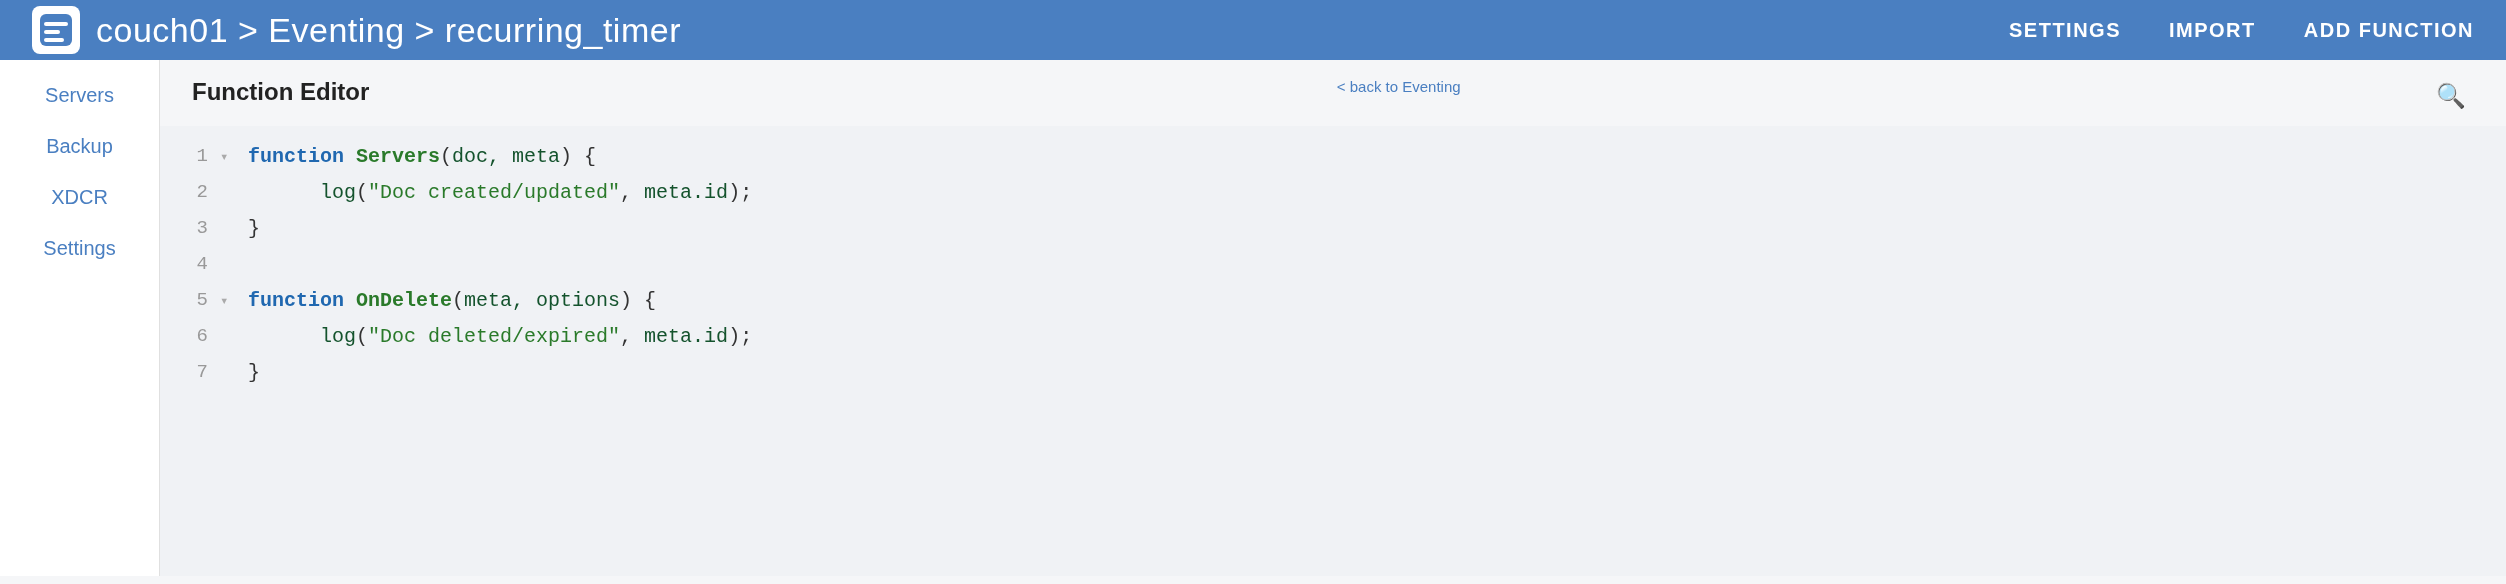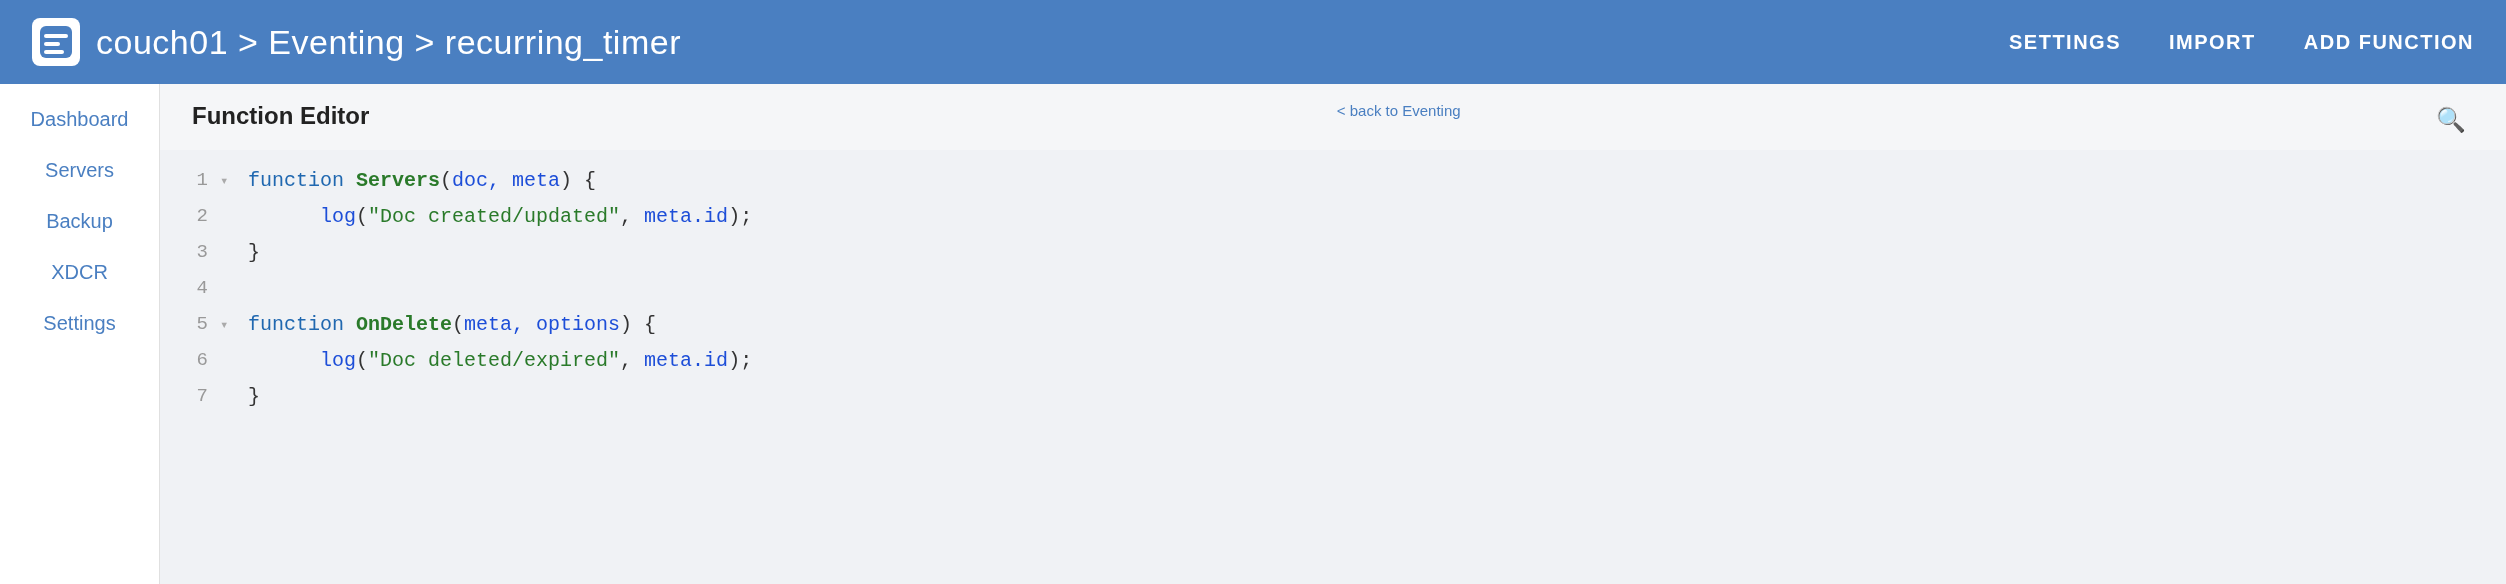--- a/index.html
+++ b/index.html
@@ -1,21 +1,21 @@
 <!DOCTYPE html>
 <html><head>
   <meta charset="utf-8">
   <style>
     * { margin: 0; padding: 0; box-sizing: border-box; }
     body { font-family: 'Segoe UI', Arial, sans-serif; background: #f5f6f8; width: 2506px; height: 584px; overflow: hidden; }
 
     
     .header {
       background: #4a7fc1;
-      height: 84px;
+      height: 60px;
       display: flex;
       align-items: center;
       padding: 0 32px;
       justify-content: space-between;
     }
     .header-left {
       display: flex;
       align-items: center;
       gap: 16px;
     }
@@ -142,23 +142,23 @@
       vertical-align: middle;
       padding-right: 4px;
     }
     .line-code {
       padding-left: 8px;
       vertical-align: middle;
       white-space: pre;
       color: #333;
     }
     
-    .kw { color: #2068b0; font-weight: 400; } 
+    .kw { color: #2068b0; font-weight: 700; } 
     .fn-name { color: #2a7a2a; font-weight: 600; } 
-    .param { color: #1d4ed8; }
+    .param { color: #14532d; }
     .str { color: #2a7a2a; }
     .punct { color: #333; }
   </style>
 </head>
 <body>
 
 <div class="header">
   <div class="header-left">
     <div class="logo-icon">
       <svg viewBox="0 0 36 36" xmlns="http://www.w3.org/2000/svg">
@@ -173,21 +173,20 @@
   <div class="header-nav">
     <div class="header-nav-item">SETTINGS</div>
     <div class="header-nav-item">IMPORT</div>
     <div class="header-nav-item">ADD FUNCTION</div>
   </div>
 </div>
 
 <div class="layout">
 
   <div class="sidebar">
-    <div class="sidebar-item">Dashboard</div>
     <div class="sidebar-item">Servers</div>
     <div class="sidebar-item">Backup</div>
     <div class="sidebar-item">XDCR</div>
     <div class="sidebar-item">Settings</div>
   </div>
 
   <div class="main">
 
     <div class="editor-header">
       <div class="editor-title">Function Editor</div>

